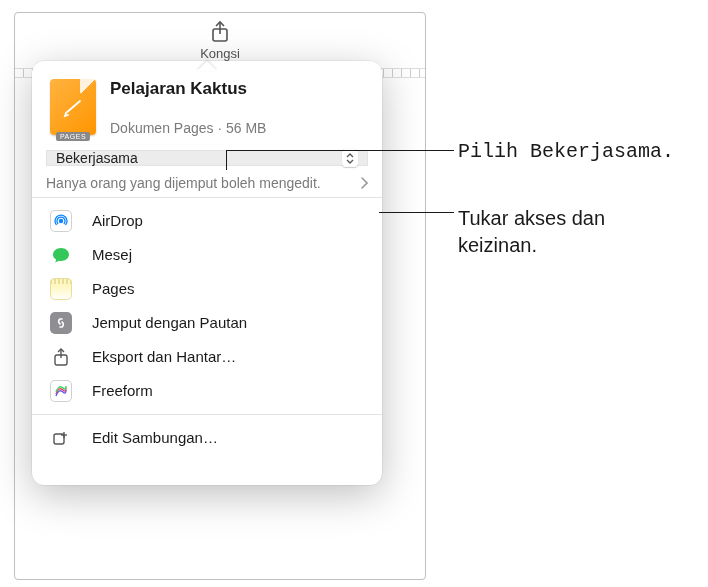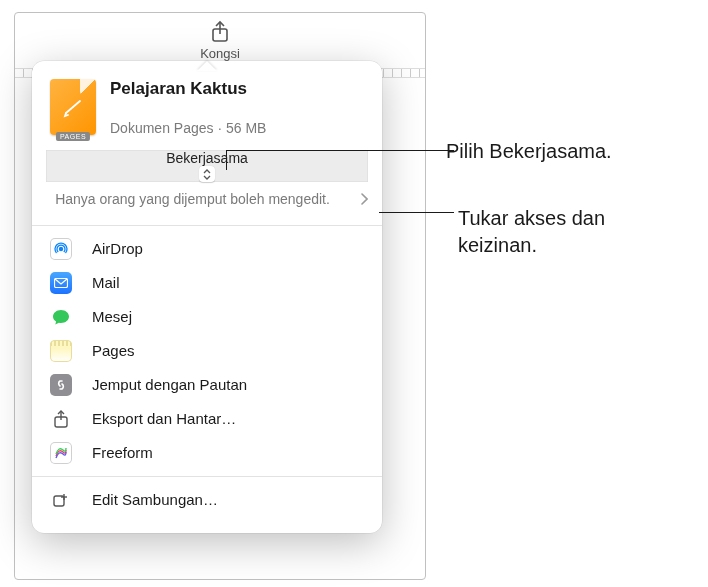--- a/index.html
+++ b/index.html
@@ -42,21 +42,21 @@
     }
     .popover {
       position: absolute;
       left: 32px;
       top: 61px;
       width: 350px;
       background: #fff;
       border-radius: 12px;
       box-shadow: 0 10px 40px rgba(0,0,0,0.25), 0 0 0 0.5px rgba(0,0,0,0.1);
       z-index: 10;
-      padding-bottom: 10px;
+      padding-bottom: 24px;
     }
     .popover::before {
       content: "";
       position: absolute;
       top: -10px;
       left: 50%;
       transform: translateX(-50%);
       border: 10px solid transparent;
       border-bottom-color: #fff;
       filter: drop-shadow(0 -1px 1px rgba(0,0,0,0.15));
@@ -99,48 +99,46 @@
       padding: 1px 4px;
       border-radius: 2px;
     }
     .doc-titles { flex: 1; }
     .doc-title { font-weight: 700; font-size: 17px; color: #1a1a1a; margin-bottom: 2px; }
     .doc-sub { font-size: 14px; color: #7a7a7a; margin-top: 21px; }
     .mode-select {
       margin: 0 14px;
       background: #ececec;
       border-radius: 0;
-      height: 32px;
+      height: 16px;
       display: flex;
       align-items: center;
       padding: 0 10px;
       justify-content: space-between;
       box-shadow: inset 0 0 0 0.5px rgba(0,0,0,0.08);
-      flex-direction: column;
     }
     .mode-label { font-size: 14px; color: #222; }
     .select-arrows {
       width: 16px; height: 18px;
       background: #fff;
       border-radius: 4px;
       display: flex;
       flex-direction: column;
       align-items: center;
       justify-content: center;
       box-shadow: 0 0.5px 1px rgba(0,0,0,0.2);
       gap: 1px;
     }
     .select-arrows svg { display: block; }
     .access-row {
-      margin: 8px 14px 16px 14px;
+      margin: 8px 14px 4px 14px;
       display: flex;
       align-items: center;
       justify-content: space-between;
       gap: 21px;
-      text-align: center;
     }
     .access-text {
       font-size: 14px;
       color: #7a7a7a;
       line-height: 1.35;
       flex: 1;
     }
     .chevron svg { display: block; }
     .divider { height: 1px; background: #e2e2e2; }
     .share-list { padding: 6px 0; }
@@ -165,21 +163,21 @@
     .icon-notes::before { content:""; position:absolute; top:0; left:0; right:0; height:6px; background: repeating-linear-gradient(to right, #e8dd9a 0 2px, transparent 2px 4px); border-radius: 5px 5px 0 0;}
     .icon-link { background: #8e8e93; }
     .icon-freeform { background: #fff; box-shadow: inset 0 0 0 1px #d0d0d0; }
     .icon-export, .icon-edit { background: transparent; color:#555; }
     .callout {
       position: absolute;
       font-size: 20px;
       color: #1a1a1a;
       line-height: 1.35;
     }
-    .callout-1 { left: 446px; top: 138px; }
+    .callout-1 { left: 458px; top: 138px; font-family: Liberation Mono, monospace; }
     .callout-2 { left: 458px; top: 205px; width: 220px; }
     .leader {
       position: absolute;
       height: 1px;
       background: #1a1a1a;
     }
     .leader-1 { left: 226px; top: 150px; width: 228px; z-index: 20; }
     .leader-1v { position:absolute; left:226px; top:150px; width:1px; height:20px; background:#1a1a1a; z-index:20; }
     .leader-2 { left: 379px; top: 212px; width: 75px; z-index: 20; }
   </style>
@@ -245,29 +243,20 @@
       <span class="app-icon icon-airdrop">
         <svg width="18" height="18" viewBox="0 0 18 18" fill="none" stroke="#0a84ff" stroke-width="1.3">
           <circle cx="9" cy="9" r="2.2" fill="#0a84ff" stroke="none"></circle>
           <path d="M4.5 13 A6 6 0 1 1 13.5 13"></path>
           <path d="M6.2 12 A4 4 0 1 1 11.8 12"></path>
         </svg>
       </span>
       <span>AirDrop</span>
     </div>
     <div class="share-item">
-      <span class="app-icon icon-mail">
-        <svg width="14" height="10" viewBox="0 0 14 10" fill="none" stroke="#fff" stroke-width="1.2">
-          <rect x="0.5" y="0.5" width="13" height="9" rx="1.5"></rect>
-          <path d="M1 1 L7 6 L13 1"></path>
-        </svg>
-      </span>
-      <span>Mail</span>
-    </div>
-    <div class="share-item">
       <span class="app-icon icon-messages">
         <svg width="20" height="20" viewBox="0 0 20 20">
             <path d="M10 3 C5.6 3 2 5.9 2 9.5 C2 11.6 3.2 13.4 5.1 14.6 L4.3 17.5 L7.9 15.8 C8.6 15.9 9.3 16 10 16 C14.4 16 18 13.1 18 9.5 C18 5.9 14.4 3 10 3 Z" fill="#34c759"></path>
           </svg>
       </span>
       <span>Mesej</span>
     </div>
     <div class="share-item">
       <span class="app-icon icon-notes"></span>
       <span>Pages</span>

